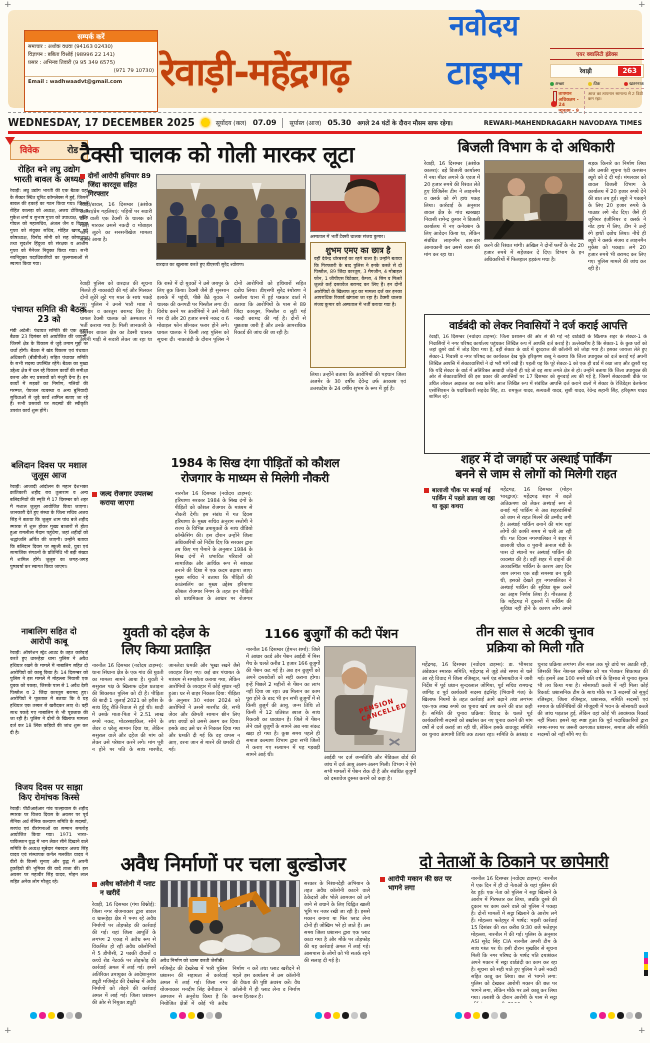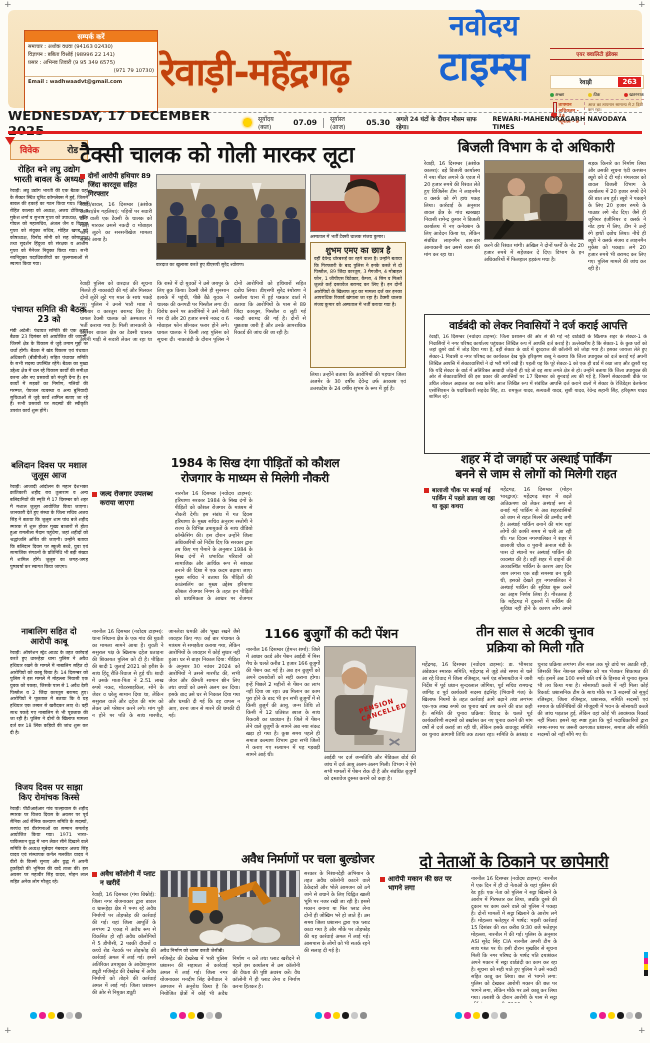--- a/index.html
+++ b/index.html
@@ -7,38 +7,38 @@
         font-family:"DejaVu Sans","Liberation Sans",sans-serif;color:#1b1b1b;}
   .abs{position:absolute;}
   
   .mast-band{left:8px;top:10px;width:634px;height:98px;background:linear-gradient(#f8e7c6,#f4ddb4);border-radius:6px;}
   .contact-box{left:24px;top:30px;width:132px;height:80px;background:#fffdf6;border:1px solid #c9541c;}
   .contact-head{background:#ee7b1d;color:#fff;font-size:7px;font-weight:bold;text-align:center;padding:1px 0;}
   .contact-line{font-size:5.2px;line-height:1.55;padding:0 3px;color:#3a2a1a;white-space:nowrap;overflow:hidden;}
   .contact-email{font-size:5.2px;font-weight:bold;border-top:1px solid #d8b58a;margin-top:2px;padding:1px 3px;color:#3a2a1a;}
   .title-red{left:160px;top:44px;font-size:38px;font-weight:800;color:#c2410c;white-space:nowrap;letter-spacing:-1px;text-shadow:0 1px 0 #f4c9a0;}
   .brand{left:420px;top:12px;width:128px;text-align:center;color:#1a63d0;font-weight:800;line-height:1;}
-  .brand-top{font-size:28px;} .brand-bot{font-size:40px;margin-top:6px;}
+  .brand-top{font-size:28px;} .brand-bot{font-size:33px;margin-top:16px;}
   .aqi{left:550px;top:48px;width:94px;font-size:5px;}
   .aqi-head{color:#b3261e;font-weight:bold;font-size:5.5px;text-align:center;border-top:1px solid #b3261e;border-bottom:1px solid #b3261e;padding:1px 0;}
-  .aqi-row{display:flex;align-items:center;justify-content:space-between;margin-top:15px;background:#fffdf6;border:1px solid #e3c89b;padding:1px 2px;}
+  .aqi-row{display:flex;align-items:center;justify-content:space-between;margin-top:4px;background:#fffdf6;border:1px solid #e3c89b;padding:1px 2px;}
   .aqi-city{font-size:6px;font-weight:bold;flex:1;text-align:center;}
   .aqi-badge{background:#e01f1f;color:#fff;font-weight:bold;font-size:7px;padding:1px 4px;}
   .aqi-legend{display:flex;justify-content:space-between;margin-top:2px;font-size:4.4px;}
   .dot{display:inline-block;width:4px;height:4px;border-radius:50%;margin-right:1px;vertical-align:middle;}
   .dot-g{background:#2e9e3f;} .dot-y{background:#e8c619;} .dot-r{background:#d8231d;}
   .aqi-bottom{display:flex;gap:3px;margin-top:2px;border-top:1px dashed #c99;padding-top:2px;}
   .thermo{width:7px;height:16px;position:relative;}
   .thermo .stem{position:absolute;left:2.5px;top:0;width:2px;height:11px;background:#e0d6c8;border:0.5px solid #b3261e;}
   .thermo .bulb{position:absolute;left:0.5px;bottom:0;width:6px;height:6px;border-radius:50%;background:#d8231d;}
   .temp-txt{color:#c2471d;font-size:4.6px;line-height:1.25;font-weight:bold;}
   .aqi-note{font-size:4.2px;color:#7a4a20;border-left:1px dashed #c99;padding-left:3px;line-height:1.3;}
   
   .dateline{left:8px;top:112px;width:634px;height:19px;border-top:1px dashed #9a9a9a;display:flex;align-items:center;gap:6px;font-size:6px;}
-  .dl-date{font-weight:bold;font-size:13px;}
+  .dl-date{font-weight:bold;font-size:10px;}
   .sun{width:9px;height:9px;border-radius:50%;background:radial-gradient(circle,#ffd400 55%,#f59a00 100%);box-shadow:0 0 2px 1px #ffda5e;}
   .dl-strong{font-weight:bold;font-size:7.5px;}
   .dl-div{width:1px;height:10px;background:#999;}
   .dl-ed{margin-left:auto;font-weight:bold;font-size:6.4px;}
   .redline{left:8px;top:131px;width:634px;height:3px;background:#e01d1d;}
   
   .body-txt{font-size:5px;line-height:1.4;text-align:justify;color:#1c1c1c;overflow:hidden;}
   .cols-2{column-count:2;column-gap:5px;} .cols-3{column-count:3;column-gap:5px;} .cols-4{column-count:4;column-gap:5px;}
   .subhead{font-weight:bold;font-size:6.8px;line-height:1.3;position:relative;padding-left:8px;margin-bottom:3px;color:#111;}
   .subhead::before{content:"";position:absolute;left:0;top:2px;width:5px;height:5px;background:#d8231d;}
@@ -253,20 +253,24 @@
       <div>शहर में दो जगहों पर अस्थाई पार्किंग</div>
       <div>बनने से जाम से लोगों को मिलेगी राहत</div>
     </div>
     <div class="cols-3" style="margin-top:4px;height:126px;overflow:hidden;">
       <div class="subhead" style="font-size:6px;">बालाजी चौक पर बनाई गई पार्किंग में पहले डाला जा रहा था कूड़ा कचरा</div>
       <div class="body-txt">महेंद्रगढ़, 16 दिसम्बर (मोहन भारद्वाज): महेंद्रगढ़ शहर में बढ़ते अतिक्रमण को लेकर अस्थाई रूप से बनाई गई पार्किंग से अब शहरवासियों को जाम से राहत मिलने की उम्मीद जगी है। अस्थाई पार्किंग बनाने की मांग यहां लोगों की काफी समय से चली आ रही थी। गत दिवस नगरपालिका ने शहर में बालाजी चौक व पुरानी अनाज मंडी के पास दो स्थानों पर अस्थाई पार्किंग की व्यवस्था की है। वहीं शहर में वाहनों की अव्यवस्थित पार्किंग के कारण आए दिन जाम लगना एक बड़ी समस्या बन चुकी थी, इसको देखते हुए नगरपालिका ने अस्थाई पार्किंग की सुविधा शुरू करने का अहम निर्णय लिया है। गौरतलब है कि महेंद्रगढ़ में दुकानों में पार्किंग की सुविधा नहीं होने के कारण लोग अपने वाहनों को मुख्य बाजार में ही खड़ा कर देते थे। शहर के बाजार पुराने समय के होने के कारण काफी तंग हैं और यहां कुछ वर्षों में वाहनों की संख्या भी खूब बढ़ी है। तंग बाजारों में वाहनों को खड़ा करने से जाम की स्थिति बनी रहती है। इस समस्या के समाधान को लेकर अब शहर को पूरी तरह से अतिक्रमण मुक्त व जाम मुक्त बनाने को लेकर अभियान चलाया हुआ है। लोगों की मांग पर अब पहले अस्थाई पार्किंग की सुविधा की है। अब अगर बाजारों में वाहन खड़े होते हैं तो पुलिस द्वारा उनका चालान काटा जाएगा। नगरपालिका सचिव ने बताया कि शहर में प्रमुख स्थानों पर अस्थाई पार्किंग की व्यवस्था की गई है, जिससे आसपास के लोगों को काफी राहत मिलेगी और वाहन पार्किंग के लिए जगह भी मिल गई है।</div>
     </div>
   </div>
 
   <div class="abs" style="left:92px;top:624px;width:148px;height:220px;">
+    <div class="hl" style="font-size:13.5px;text-align:center;line-height:1.25;">
+      <div>युवती को दहेज के</div>
+      <div>लिए किया प्रताड़ित</div>
+    </div>
     <div class="body-txt cols-2" style="margin-top:4px;height:178px;">नारनौल 16 दिसम्बर (नवोदय टाइम्स): थाना सिंघाना क्षेत्र के एक गांव की युवती का मामला सामने आया है। युवती ने ससुराल पक्ष के खिलाफ दहेज प्रताड़ना की शिकायत पुलिस को दी है। पीड़िता की शादी 1 जुलाई 2021 को हरीश के साथ हिंदू रीति-रिवाज से हुई थी। शादी में उसके माता-पिता ने 2.51 लाख रुपये नकद, मोटरसाइकिल, सोने के जेवर व घरेलू सामान दिया था, लेकिन ससुराल वाले और दहेज की मांग को लेकर उसे परेशान करने लगे। मांग पूरी न होने पर पति के साथ मारपीट, जानलेवा धमकी और भूखा रखने जैसे व्यवहार किए गए। कई बार पंचायत के माध्यम से समझौता कराया गया, लेकिन आरोपियों के व्यवहार में कोई सुधार नहीं हुआ। घर से बाहर निकाल दिया: पीड़िता के अनुसार 30 नवंबर 2024 को आरोपियों ने उससे मारपीट की, सभी जेवर और कीमती सामान छीन लिए तथा बच्चों को उससे अलग कर दिया। इसके बाद उसे घर से निकाल दिया गया और धमकी दी गई कि वह वापस न आए, वरना जान से मारने की धमकी दी गई।</div>
   </div>
 
   <div class="abs" style="left:246px;top:624px;width:170px;height:220px;">
     <div class="hl" style="font-size:13px;text-align:center;">1166 बुजुर्गों की कटी पेंशन</div>
     <div style="display:flex;gap:4px;margin-top:4px;">
       <div class="body-txt" style="width:74px;height:178px;">नारनौल 16 दिसम्बर (हेमन्त शर्मा): जिले में आधार कार्ड और पेंशन आईडी में मिस मैच के चलते करीब 1 हजार 166 बुजुर्गों की पेंशन कट गई है। अब इन बुजुर्गों को अपने दस्तावेजों को सही कराना होगा। इन्हें पिछले 2 महीनों से पेंशन का लाभ नहीं दिया जा रहा। उम्र मिलान का काम पूरा होने के बाद भी इन सभी बुजुर्गों में से किसी बुजुर्ग की आयु, जन्म तिथि तो किसी में 12 प्रतिशत ब्याज के साथ रिकवरी का प्रावधान है। जिले में पेंशन लेने वाले बुजुर्गों के सामने अब नया संकट खड़ा हो गया है। कुछ समय पहले ही समाज कल्याण विभाग द्वारा सभी जिलों में कराए गए सत्यापन में यह गड़बड़ी सामने आई थी।</div>
       <div style="width:92px;">
         <div class="ph" style="height:104px;">
           <svg viewBox="0 0 92 104" preserveAspectRatio="none">
@@ -289,21 +293,21 @@
 
   <div class="abs" style="left:422px;top:624px;width:226px;height:220px;">
     <div class="hl" style="font-size:13px;text-align:center;line-height:1.25;">
       <div>तीन साल से अटकी चुनाव</div>
       <div>प्रक्रिया को मिली गति</div>
     </div>
     <div class="body-txt cols-2" style="margin-top:4px;height:178px;">महेंद्रगढ़, 16 दिसम्बर (नवोदय टाइम्स): डा. भीमराव अंबेडकर स्मारक समिति, महेंद्रगढ़ से जुड़े लंबे समय से चले आ रहे विवाद में जिला रजिस्ट्रार, फर्म एंड सोसायटीज ने जारी निर्देश में पूर्व प्रधान सुन्दरलाल जोगिया, पूर्व सचिव रामचन्द्र जांगिड़ व पूर्व कार्यकारी सदस्य इंद्रसिंह (भिवानी गंज) के खिलाफ नियमों के तहत कार्रवाई आगे बढ़ाने तथा लगभग एक-एक लाख रुपये का चुनाव खर्च तय करने की बात कही है। समिति की चुनाव प्रक्रिया: विवाद के चलते पूर्व कार्यकारिणी सदस्यों को बर्खास्त कर नए चुनाव कराने की मांग वर्षों से दर्ज कराई जा रही थी, लेकिन इसके बावजूद समिति का चुनाव आगामी तिथि तक टलता रहा। समिति के अध्यक्ष व चुनाव प्रक्रिया लगभग तीन साल तक पूरे ढांचे पर अटकी रही, जिसकी फिर नेशनल कमिश्नर को पत्र भेजकर शिकायत की गई। इसमें अब 100 रुपये प्रति वर्ष के हिसाब से चुनाव शुल्क भी तय किया गया है। सोसायटी कब्जे में नहीं मिला कोई रिकार्ड: प्रशासनिक टीम के साथ मौके पर 3 सदस्यों को सुपुर्द रजिस्ट्रार, जिला रजिस्ट्रार, प्रशासक, समिति सदस्यों एवं समाज के प्रतिनिधियों की मौजूदगी में भवन के सोसायटी कब्जे की जांच पड़ताल हुई, लेकिन वहां कोई भी आवश्यक रिकार्ड नहीं मिला। इससे यह स्पष्ट हुआ कि पूर्व पदाधिकारियों द्वारा समय-समय पर जरूरी कागजात प्रशासन, समाज और समिति सदस्यों को नहीं सौंपे गए थे।</div>
   </div>
 
   <div class="abs" style="left:92px;top:850px;width:282px;height:154px;">
-    <div class="hl" style="font-size:12px;text-align:right;">अवैध निर्माणों पर चला बुल्डोजर</div>
+    <div class="hl" style="font-size:20px;text-align:center;">अवैध निर्माणों पर चला बुल्डोजर</div>
     <div style="display:flex;gap:4px;margin-top:3px;">
       <div style="width:64px;">
         <div class="subhead">अवैध कॉलोनी में प्लाट न खरीदें</div>
         <div class="body-txt" style="height:110px;">रेवाड़ी, 16 दिसम्बर (गंगा बिश्नोई): जिला नगर योजनाकार द्वारा बावल व धारूहेड़ा क्षेत्र में पनप रहे अवैध निर्माणों पर तोड़फोड़ की कार्रवाई की गई। यहां जिला आपूर्ति के लगभग 2 एकड़ में अवैध रूप से विकसित हो रही अवैध कॉलोनियों में 5 डीपीसी, 2 पक्की दीवारों व कच्चे रोड नेटवर्क पर तोड़फोड़ की कार्रवाई अमल में लाई गई। इसमें अतिरिक्त उपायुक्त के आदेशानुसार ड्यूटी मजिस्ट्रेट की देखरेख में अवैध निर्माणों को तोड़ने की कार्रवाई अमल में लाई गई। जिला प्रशासन की ओर से नियुक्त ड्यूटी</div>
       </div>
       <div style="width:140px;">
         <div class="ph" style="height:74px;">
           <svg viewBox="0 0 140 74" preserveAspectRatio="none">
             <rect width="140" height="74" fill="#9a8a72"></rect>
             <rect width="140" height="26" fill="#4a4a52"></rect>

